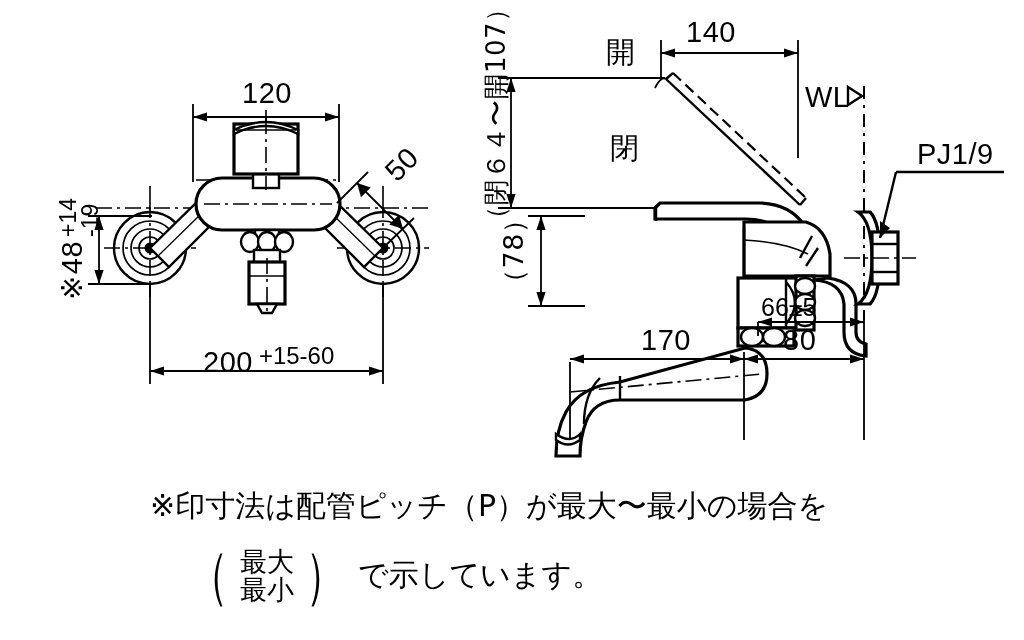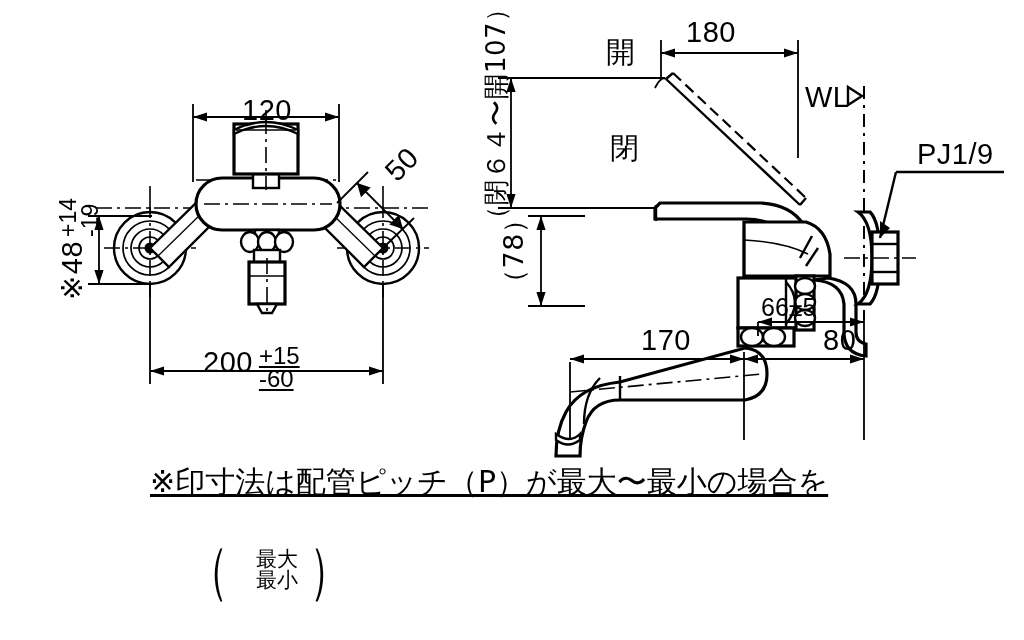--- a/index.html
+++ b/index.html
@@ -31,21 +31,21 @@
   .dimtext{font-size:29px;letter-spacing:0.5px;}
   .dimtext-sm{font-size:25px;}
   .jp{font-family:"DejaVu Sans","Liberation Sans",sans-serif;}
   .note{
     position:absolute;
     font-family:"DejaVu Sans","Liberation Sans",sans-serif;
     font-size:30px;color:#000;white-space:nowrap;
   }
   .fracbox{display:inline-flex;flex-direction:column;align-items:center;
            justify-content:center;vertical-align:middle;line-height:1.02;
-           font-size:21px;margin-left:16px;}
+           font-size:27px;}
   .paren{font-size:62px;line-height:0.72;display:inline-block;
          vertical-align:middle;font-weight:300;transform:scaleX(0.62);}
   .noteline{display:flex;align-items:center;}
 </style>
 </head>
 <body>
 
 <div id="stage">
 
   <svg class="drawing" viewBox="0 0 1024 640">
@@ -273,67 +273,68 @@
       </g>
 
       <g>
         <line class="dim" x1="758" y1="322" x2="864" y2="322"></line>
         <path class="fillk" d="M758,322 l14,-4.6 l0,9.2 Z"></path>
         <path class="fillk" d="M864,322 l-14,-4.6 l0,9.2 Z"></path>
       </g>
     </g>
   </svg>
 
-  <div class="txt dimtext" style="left:242px;top:96px;text-align:center;">120</div>
+  <div class="txt dimtext" style="left:242px;top:79px;text-align:center;">120</div>
 
   <div class="txt dimtext" style="left:380px;top:166px;transform:rotate(-45deg);transform-origin:0 0;">50</div>
 
   <div style="position:absolute;left:58px;top:300px;transform:rotate(-90deg);transform-origin:0 0;">
     <div style="display:flex;align-items:flex-start;">
       <span class="dimtext jp" style="line-height:1;">※</span>
       <span class="dimtext" style="line-height:1;margin-left:1px;">48</span>
       <span style="display:inline-flex;flex-direction:column;margin-left:4px;line-height:0.95;">
         <span style="font-size:23px;">+14</span>
         <span style="font-size:23px;">-19</span>
       </span>
     </div>
   </div>
 
   <div style="position:absolute;left:203px;top:348px;display:flex;align-items:flex-start;">
     <span class="dimtext" style="line-height:1;">200</span>
-    <span style="display:inline-flex;flex-direction:column;margin-left:6px;line-height:0.95;margin-top:-3px;text-decoration:underline;">
+    <span style="display:inline-flex;margin-left:6px;line-height:0.95;margin-top:-3px;">
       <span style="font-size:24px;">+15</span>
       <span style="font-size:24px;">-60</span>
     </span>
   </div>
 
-  <div class="txt dimtext" style="left:686px;top:18px;">180</div>
+  <div class="txt dimtext" style="left:686px;top:18px;">140</div>
 
   <div class="txt dimtext jp" style="left:483px;top:232px;transform:rotate(-90deg);transform-origin:0 0;font-size:26px;">（閉６４〜開107）</div>
 
   <div class="txt dimtext jp" style="left:500px;top:296px;transform:rotate(-90deg);transform-origin:0 0;font-size:27px;">（78）</div>
 
   <div class="txt dimtext" style="left:641px;top:326px;text-align:center;">170</div>
 
-  <div class="txt dimtext" style="left:783px;top:326px;margin-left:40px;">80</div>
+  <div class="txt dimtext" style="left:783px;top:326px;">80</div>
 
   <div class="txt dimtext-sm" style="left:761px;top:295px;">66±5</div>
 
   <div class="txt dimtext jp" style="left:606px;top:38px;">開</div>
 
   <div class="txt dimtext jp" style="left:610px;top:134px;">閉</div>
 
   <div class="txt dimtext" style="left:805px;top:83px;">WL</div>
 
   <div class="txt dimtext" style="left:917px;top:140px;">PJ1/9</div>
 
-  <div class="note" style="left:150px;top:462px;text-decoration:underline;">※印寸法は配管ピッチ（P）が最大〜最小の場合を</div>
+  <div class="note" style="left:150px;top:486px;">※印寸法は配管ピッチ（P）が最大〜最小の場合を</div>
 
   <div class="note noteline" style="left:178px;top:548px;">
     <span class="paren">（</span>
     <span class="fracbox">
       <span>最大</span>
       <span>最小</span>
     </span>
     <span class="paren">）</span>
+    <span style="font-size:30px;margin-left:2px;">で示しています。</span>
   </div>
 
 </div>
 
 </body></html>

